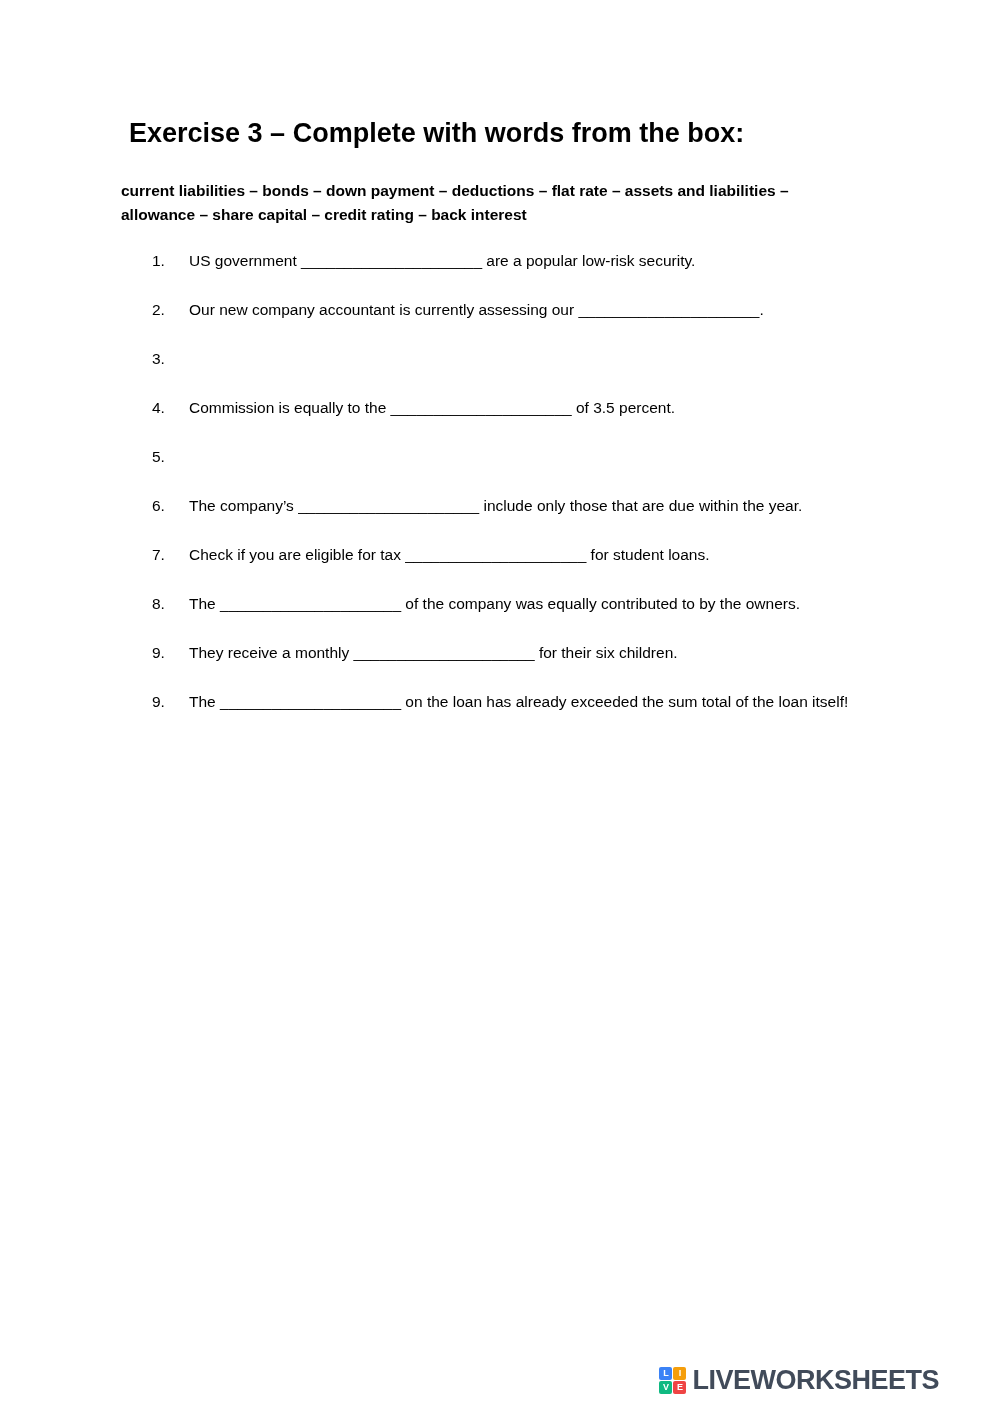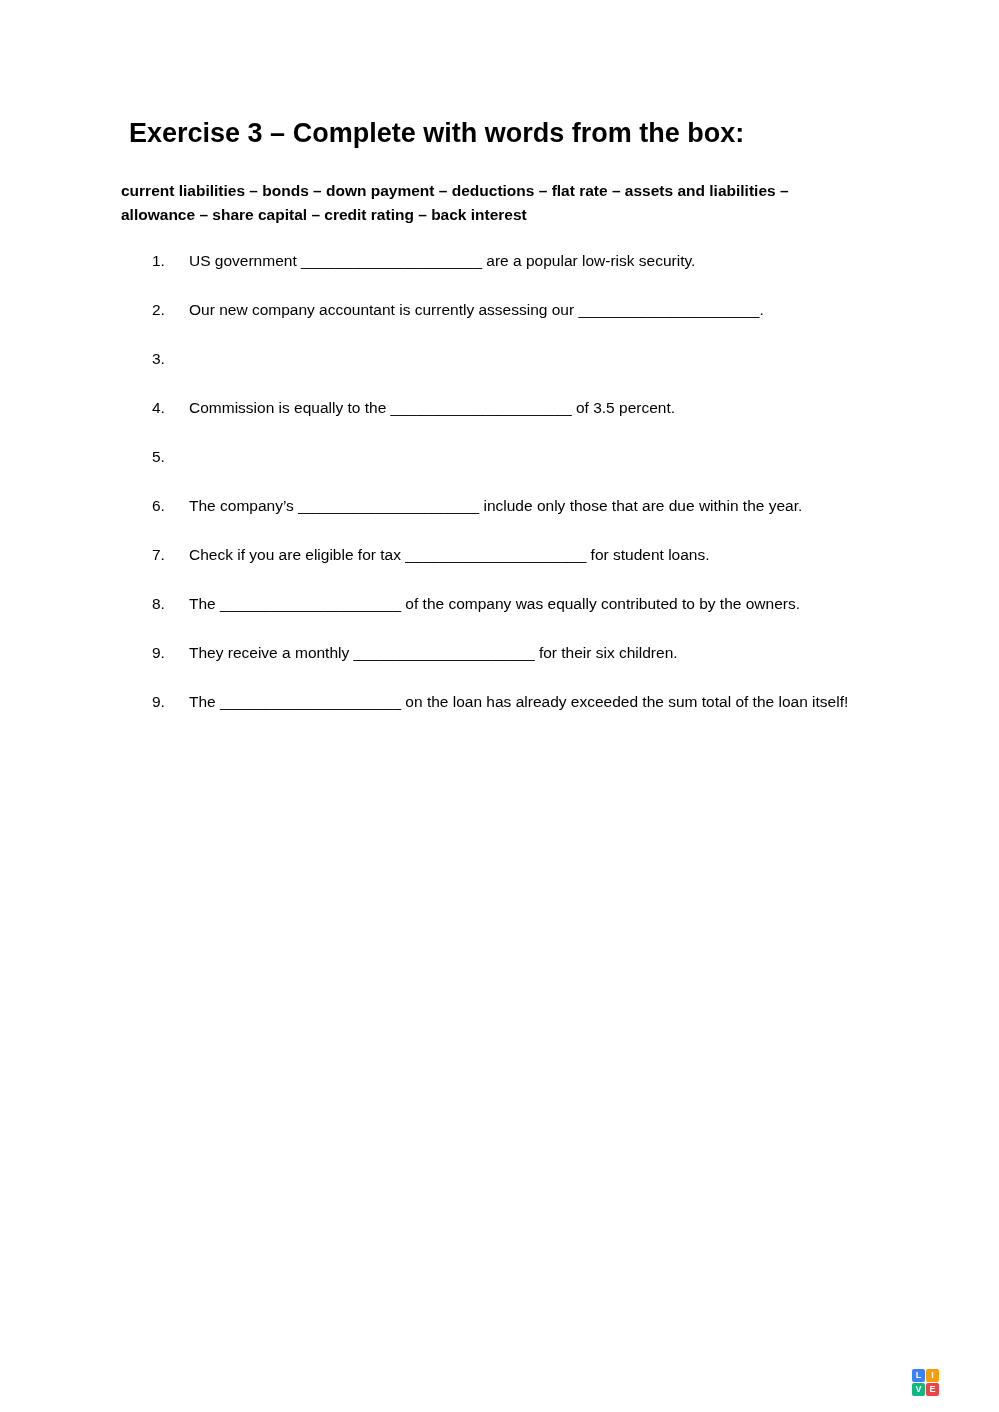--- a/index.html
+++ b/index.html
@@ -148,14 +148,15 @@
     </div>
   </div>
 
   <div class="footer">
     <span class="lw-icon">
       <span class="lw-sq" style="background: rgb(59, 130, 246);">L</span>
       <span class="lw-sq" style="background: rgb(245, 158, 11);">I</span>
       <span class="lw-sq" style="background: rgb(16, 185, 129);">V</span>
       <span class="lw-sq" style="background: rgb(239, 68, 68);">E</span>
     </span>
+    <span class="brand-text" style="color: rgb(65, 75, 90);">LIVEWORKSHEETS</span>
   </div>
 </div>
 
 </body></html>

